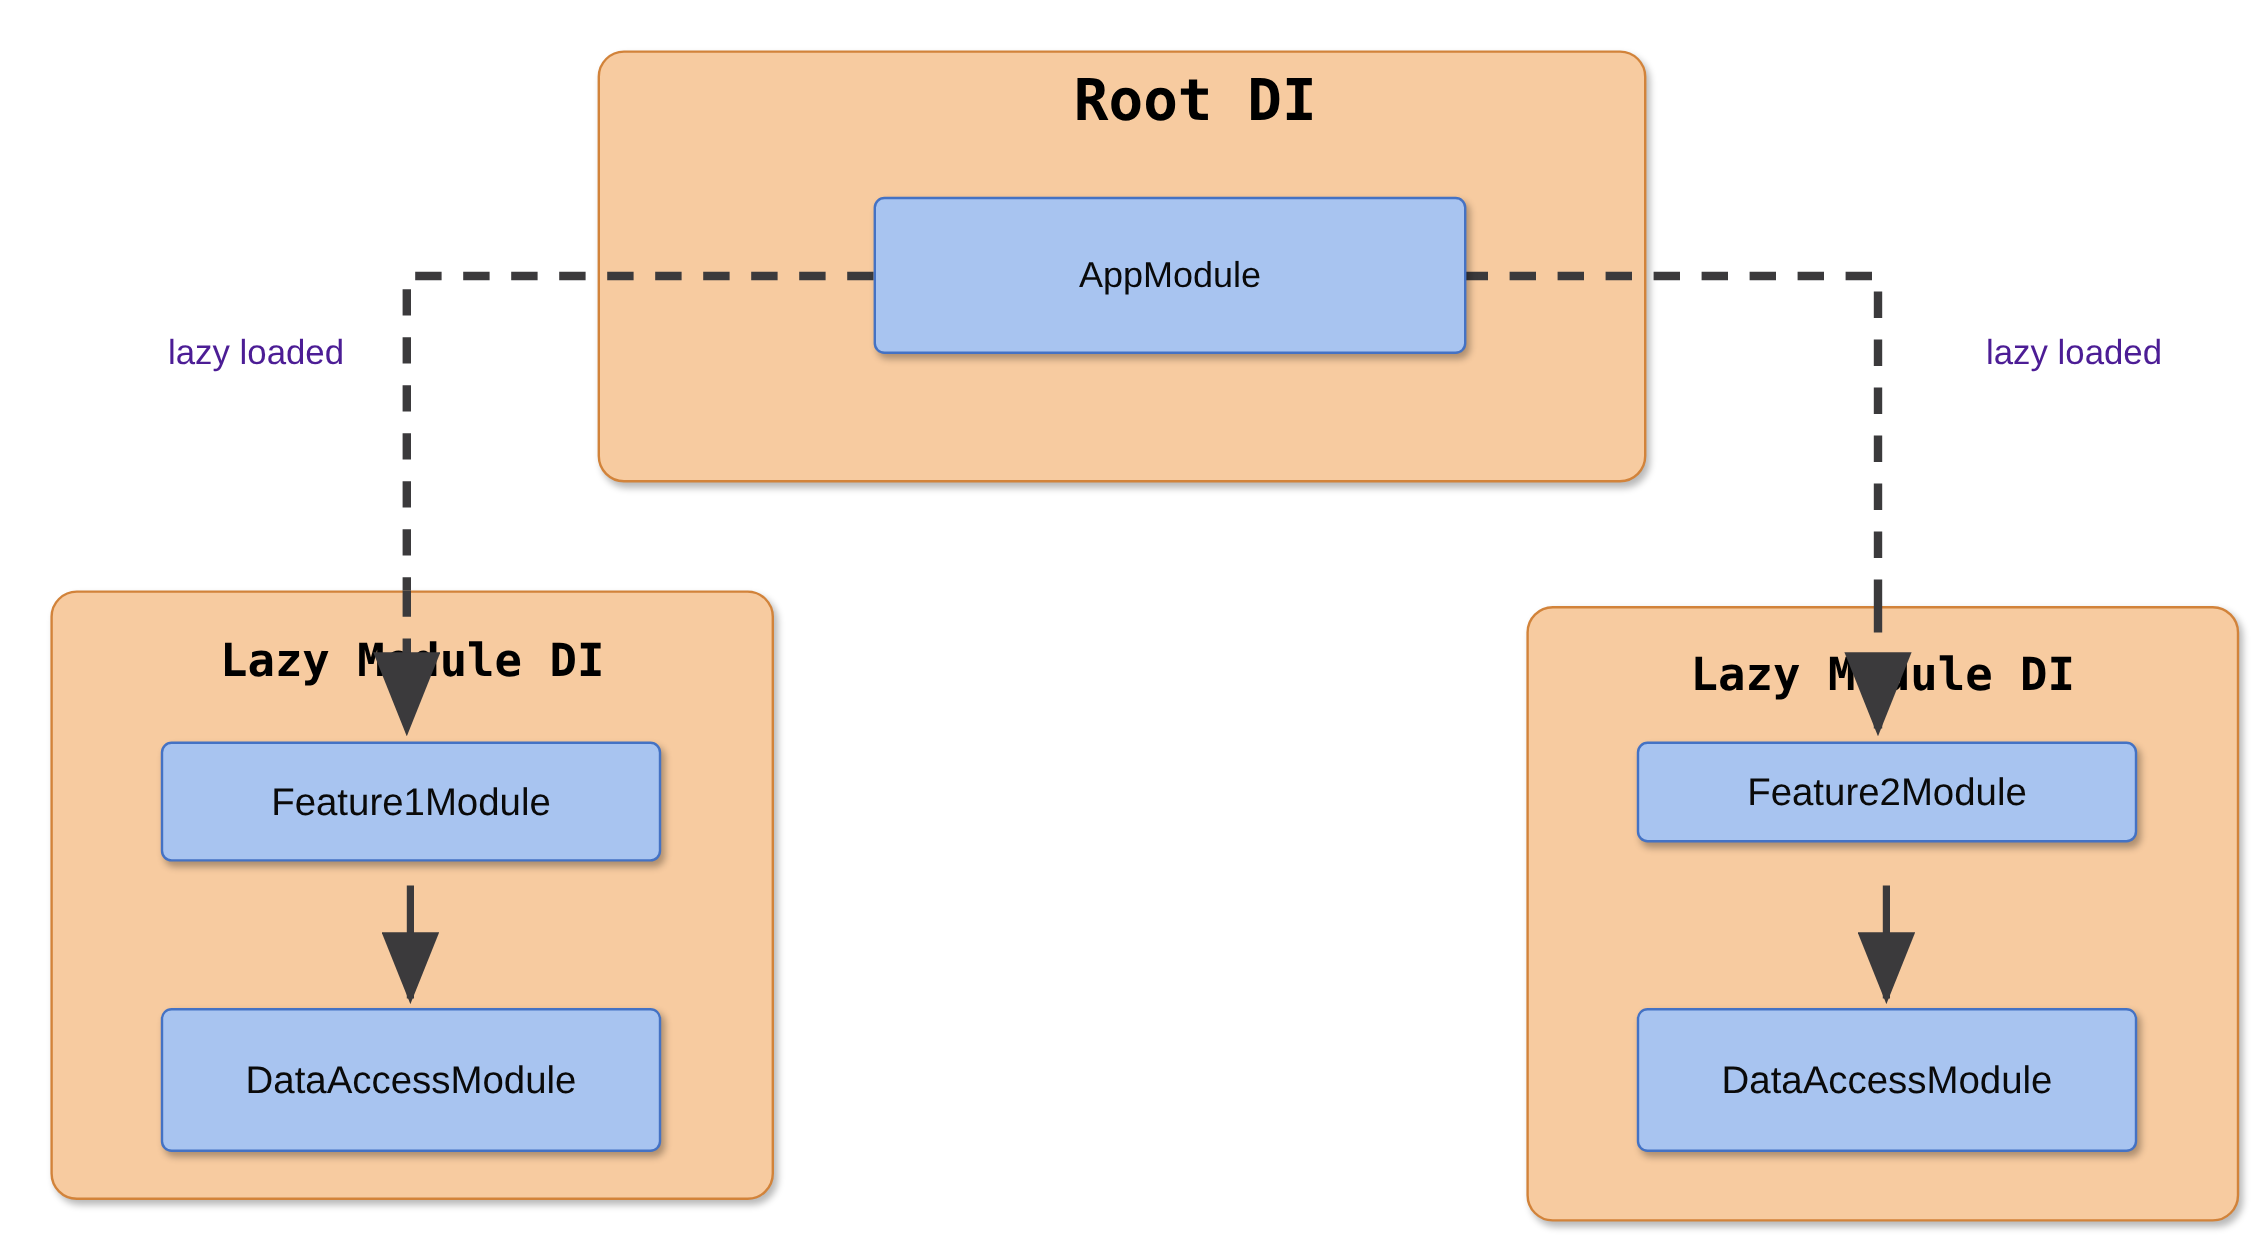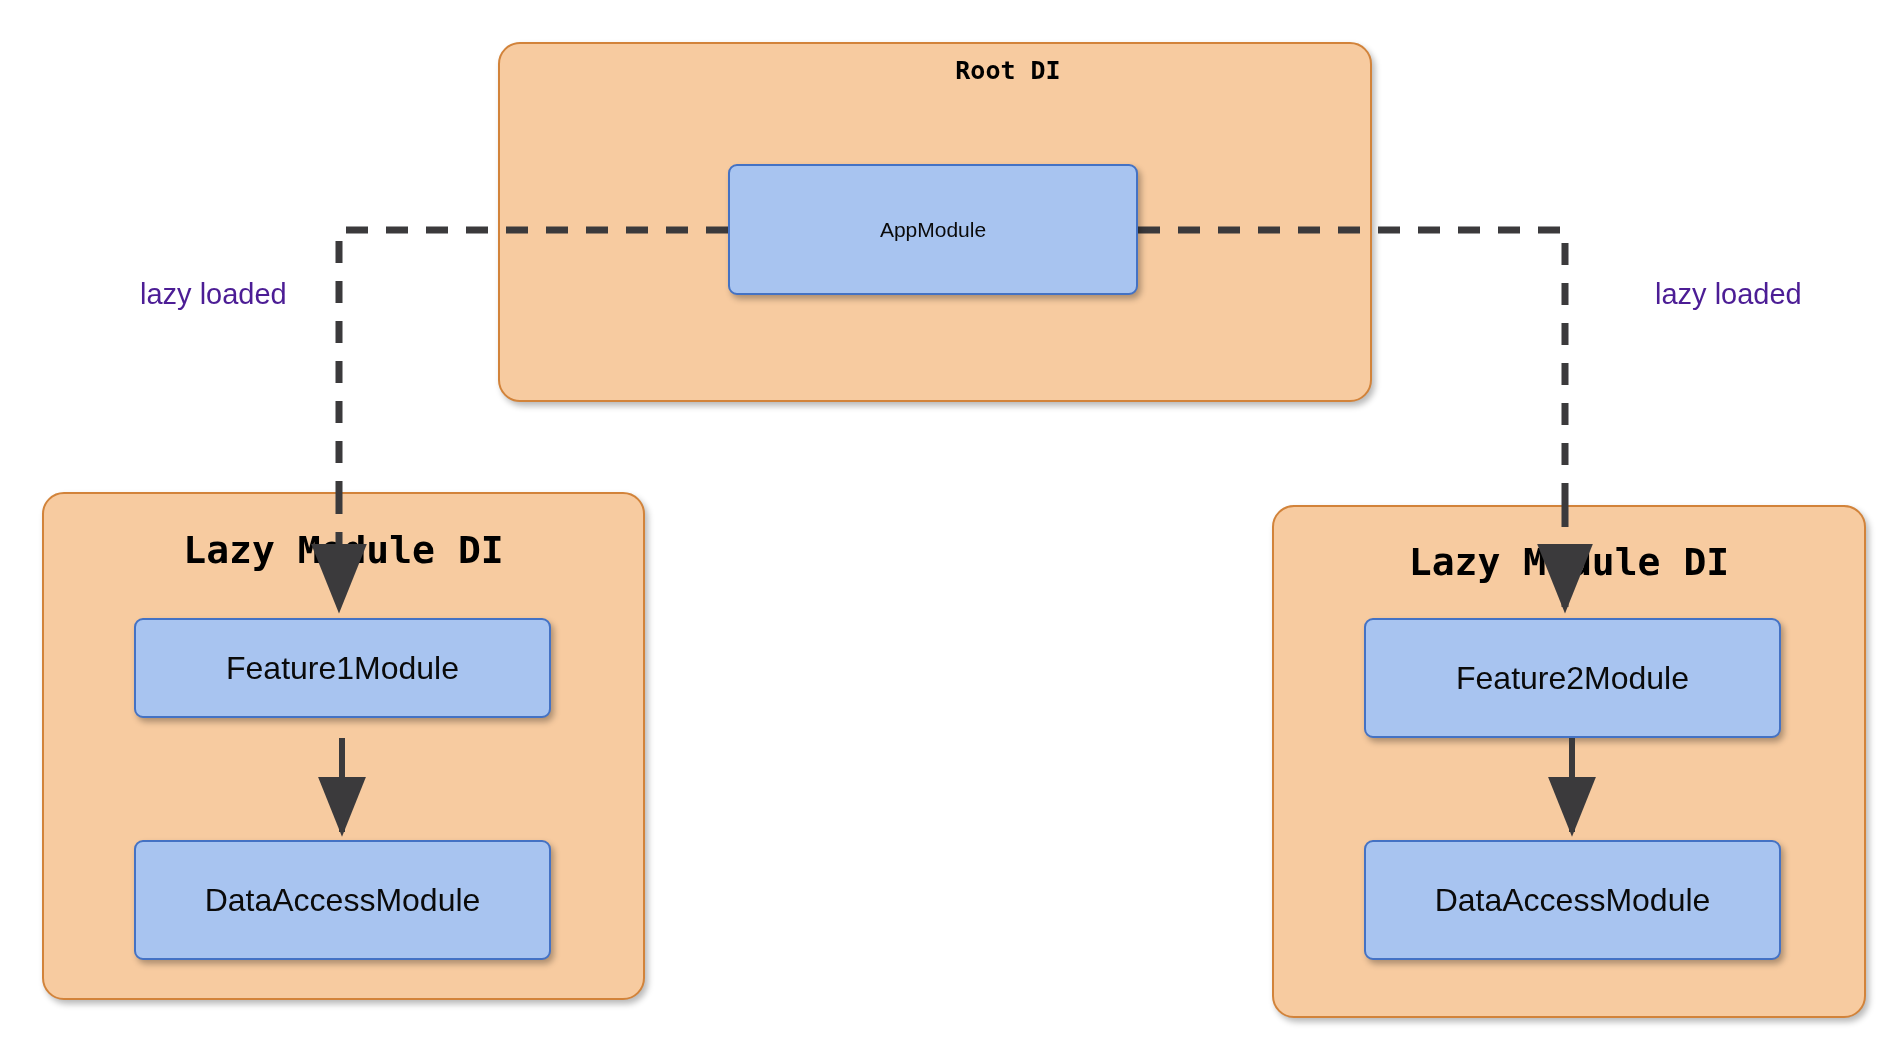--- a/index.html
+++ b/index.html
@@ -90,43 +90,43 @@
 
   <svg id="connectors-under" viewBox="0 0 1886 1038" xmlns="http://www.w3.org/2000/svg">
 
     <path d="M 728 230 L 339 230 L 339 492" fill="none" stroke="#3B3A3C" stroke-width="7" stroke-dasharray="22 18" stroke-linecap="butt"></path>
 
     <path d="M 1138 230 L 1565 230 L 1565 505" fill="none" stroke="#3B3A3C" stroke-width="7" stroke-dasharray="22 18" stroke-linecap="butt"></path>
   </svg>
 
   <div class="scope" style="left:498px; top:42px; width:874px; height:360px;">
   </div>
-  <div class="scope-title" style="left:498px; top:56px; width:1020px; font-size:25px;">Root DI</div>
+  <div class="scope-title" style="left:486px; top:56px; width:1020px; font-size:48px;">Root DI</div>
 
-  <div class="module" style="left:728px; top:164px; width:410px; height:131px; font-size:21px;">
+  <div class="module" style="left:728px; top:164px; width:494px; height:131px; font-size:30px;">
     <span>AppModule</span>
   </div>
 
   <div class="scope" style="left:42px; top:492px; width:603px; height:508px;">
   </div>
   <div class="scope-title" style="left:42px; top:528px; width:603px; font-size:38px;">Lazy Module DI</div>
 
   <div class="module" style="left:134px; top:618px; width:417px; height:100px; font-size:32px;">
     <span>Feature1Module</span>
   </div>
 
   <div class="module" style="left:134px; top:840px; width:417px; height:120px; font-size:32px;">
     <span>DataAccessModule</span>
   </div>
 
   <div class="scope" style="left:1272px; top:505px; width:594px; height:513px;">
   </div>
   <div class="scope-title" style="left:1272px; top:540px; width:594px; font-size:38px;">Lazy Module DI</div>
 
-  <div class="module" style="left:1364px; top:618px; width:417px; height:120px; font-size:32px;">
+  <div class="module" style="left:1364px; top:618px; width:417px; height:84px; font-size:32px;">
     <span>Feature2Module</span>
   </div>
 
   <div class="module" style="left:1364px; top:840px; width:417px; height:120px; font-size:32px;">
     <span>DataAccessModule</span>
   </div>
 
   <svg id="connectors" viewBox="0 0 1886 1038" xmlns="http://www.w3.org/2000/svg">
     <defs>
       <marker id="arrowhead" markerWidth="10" markerHeight="8" refX="9.2" refY="4" orient="auto" markerUnits="strokeWidth">

